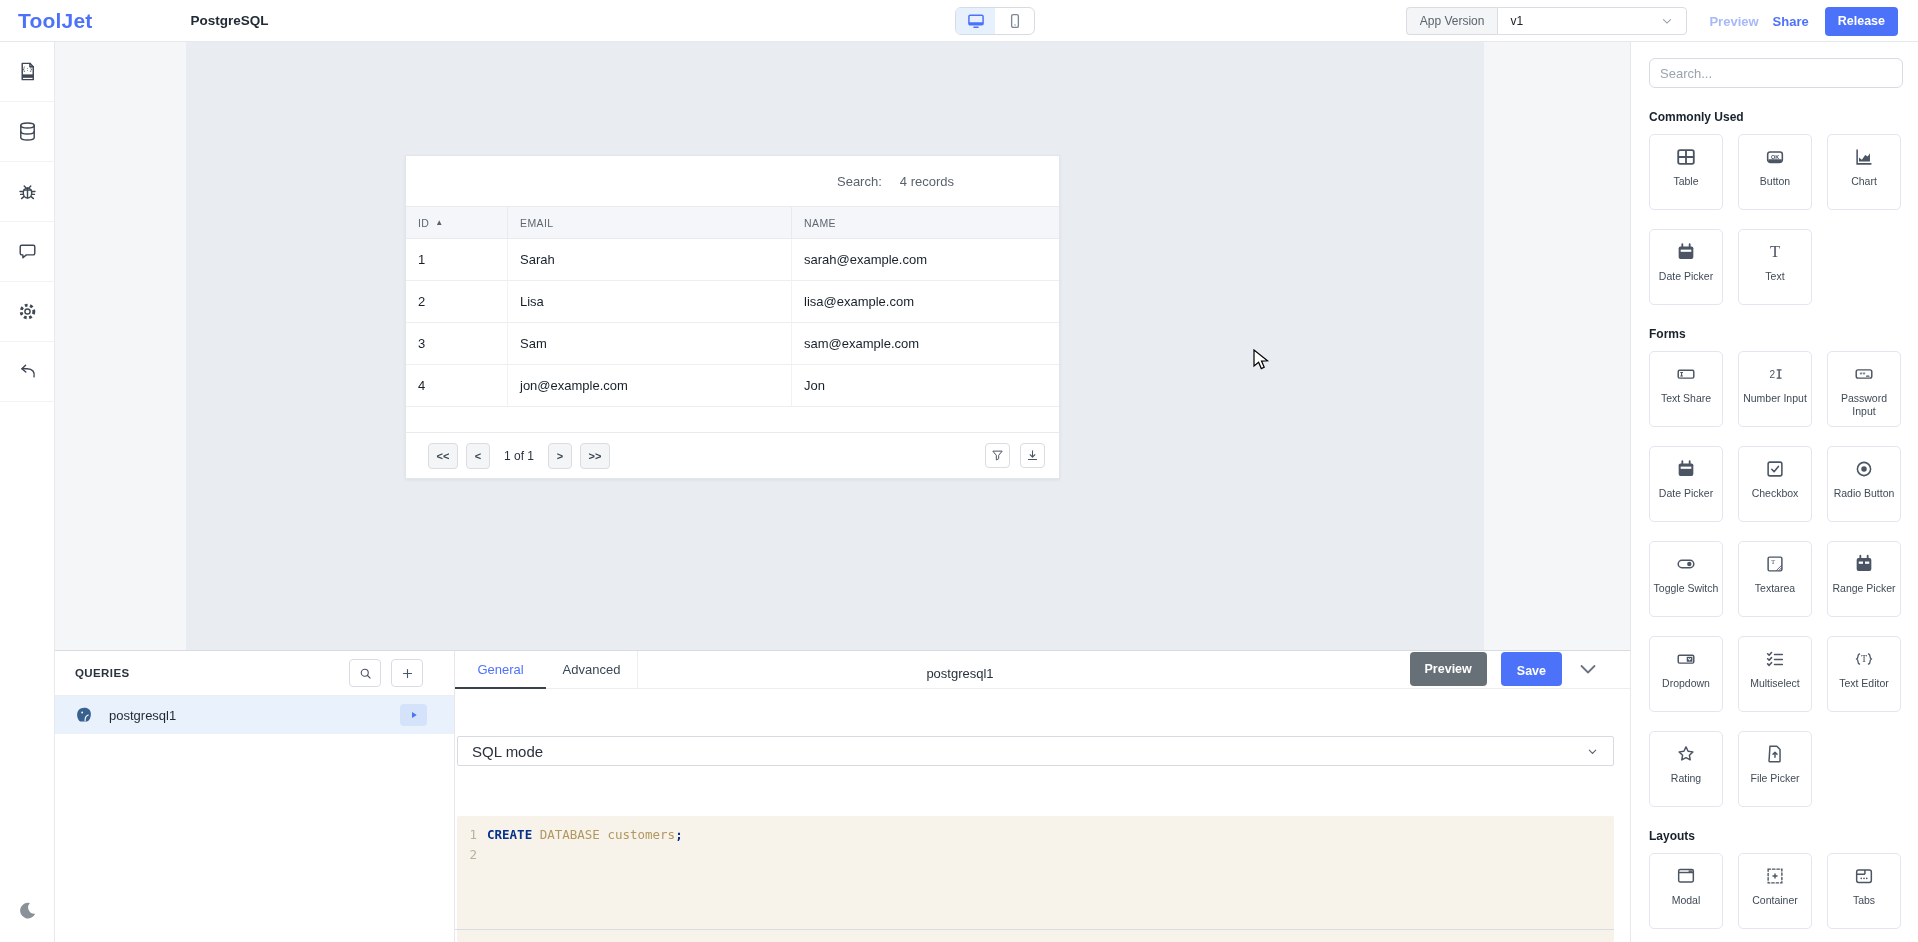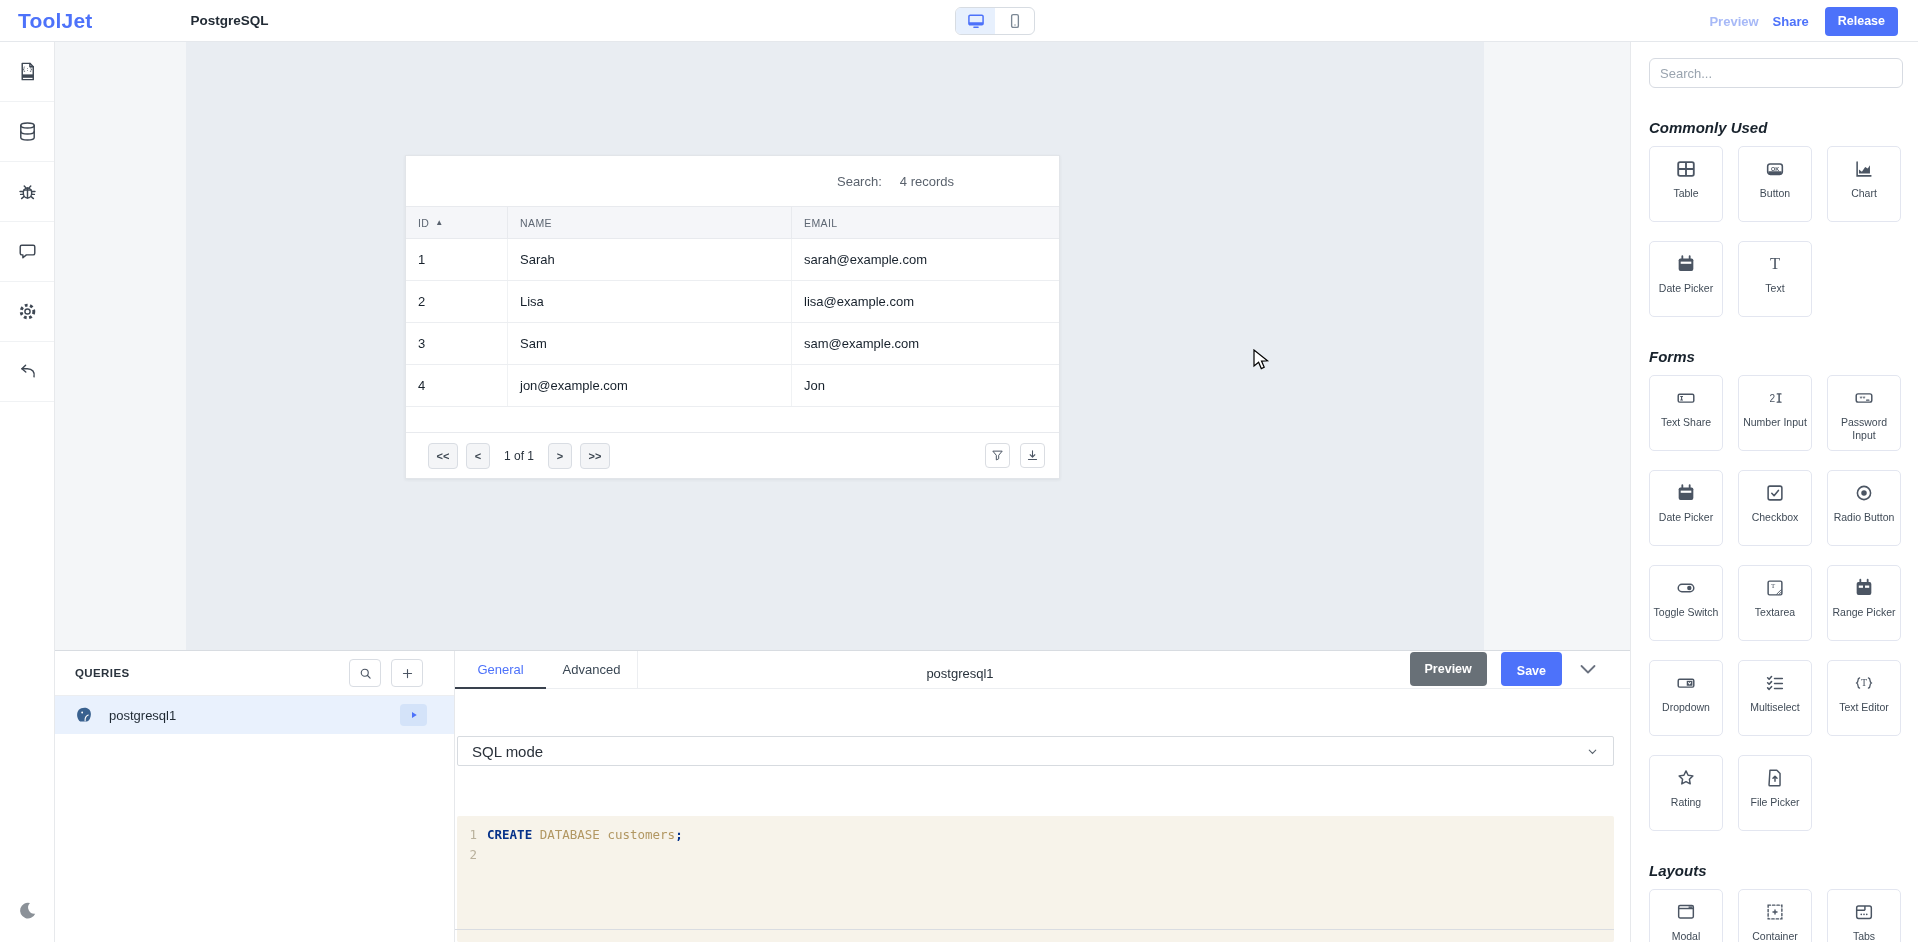--- a/index.html
+++ b/index.html
@@ -107,21 +107,21 @@
   .tok-keyword { color:#063289; font-weight:600; }
   .tok-identifier { color:#b29762; }
   .qp-divider { position:absolute; left:0; right:16px; top:278px; border-top:1px solid #d9dce1; }
 
   
   .widgets-panel { position:absolute; top:42px; right:0; bottom:0; width:288px; background:#fff;
                    border-left:1px solid #e7e9ec; z-index:25; padding:16px 0 0 18px; overflow:hidden; }
   .w-search { width:254px; height:30px; border:1px solid #d7dbe2; border-radius:6px; padding:0 10px;
               font-size:13px; color:#333; font-family:"Liberation Sans", sans-serif; outline:none; }
   .w-search::placeholder { color:#9aa4af; }
-  .w-section-title { font-size:15px; font-weight:bold; color:#18222c; margin-top:31px;font-style:italic; }
+  .w-section-title { font-size:12px; font-weight:bold; color:#18222c; margin-top:22px; }
   .w-grid { display:grid; grid-template-columns:74px 74px 74px; gap:19px 15px; margin-top:10px; }
   .wcard { width:74px; height:76px; border:1px solid #e3e6f0; border-radius:5px; background:#fff;
            display:flex; flex-direction:column; align-items:center; justify-content:flex-start;
            padding-top:11px; cursor:grab; }
   .wicon { flex:0 0 auto; }
   .wlabel { font-size:10.5px; color:#404b57; text-align:center; line-height:1.25; margin-top:7px; padding:0 2px; }
 
   
   .cursor { position:absolute; left:1253px; top:349px; z-index:100; pointer-events:none; }
 
@@ -149,20 +149,29 @@
       </div>
       <div class="device-seg">
         <svg width="18" height="18" viewBox="0 0 24 24" fill="none" stroke="#7b8794" stroke-width="1.8" stroke-linecap="round">
           <rect x="7.5" y="3.5" width="9" height="17" rx="2"></rect>
           <circle cx="12" cy="17.3" r="0.9" fill="#7b8794" stroke="none"></circle>
         </svg>
       </div>
     </div>
 
     <div class="topbar-right">
+      <div class="appver">
+        <div class="appver-label">App Version</div>
+        <div class="appver-select">
+          <span>v1</span>
+          <svg width="14" height="14" viewBox="0 0 24 24" fill="none" stroke="#9aa4af" stroke-width="2" stroke-linecap="round">
+              <path d="M6 9.5l6 6 6-6"></path>
+            </svg>
+        </div>
+      </div>
       <span class="btn-preview-top">Preview</span>
       <span class="btn-share">Share</span>
       <button class="btn-release">Release</button>
     </div>
   </div>
 
   <div class="left-rail">
     <div class="rail-cell">
       <svg width="23" height="23" viewBox="0 0 24 24" fill="none" stroke="#3e4753" stroke-width="1.5" stroke-linecap="round" stroke-linejoin="round">
         <path d="M6.5 3.5h8l3.5 3.5v13.5h-11.5z"></path>
@@ -214,24 +223,24 @@
     <div class="tw-topbar">
       <span class="tw-search-label">Search:</span>
       <span class="tw-records">4 records</span>
     </div>
     <div class="tw-head">
       <div class="tw-th">
         <span>ID</span>
         <span class="tw-sort">▲</span>
       </div>
       <div class="tw-th">
+        <span>EMAIL</span>
+      </div>
+      <div class="tw-th">
         <span>NAME</span>
-      </div>
-      <div class="tw-th">
-        <span>EMAIL</span>
       </div>
     </div>
     <div class="tw-row">
       <div class="tw-td">1</div>
       <div class="tw-td">Sarah</div>
       <div class="tw-td">sarah@example.com</div>
     </div>
     <div class="tw-row">
       <div class="tw-td">2</div>
       <div class="tw-td">Lisa</div>

